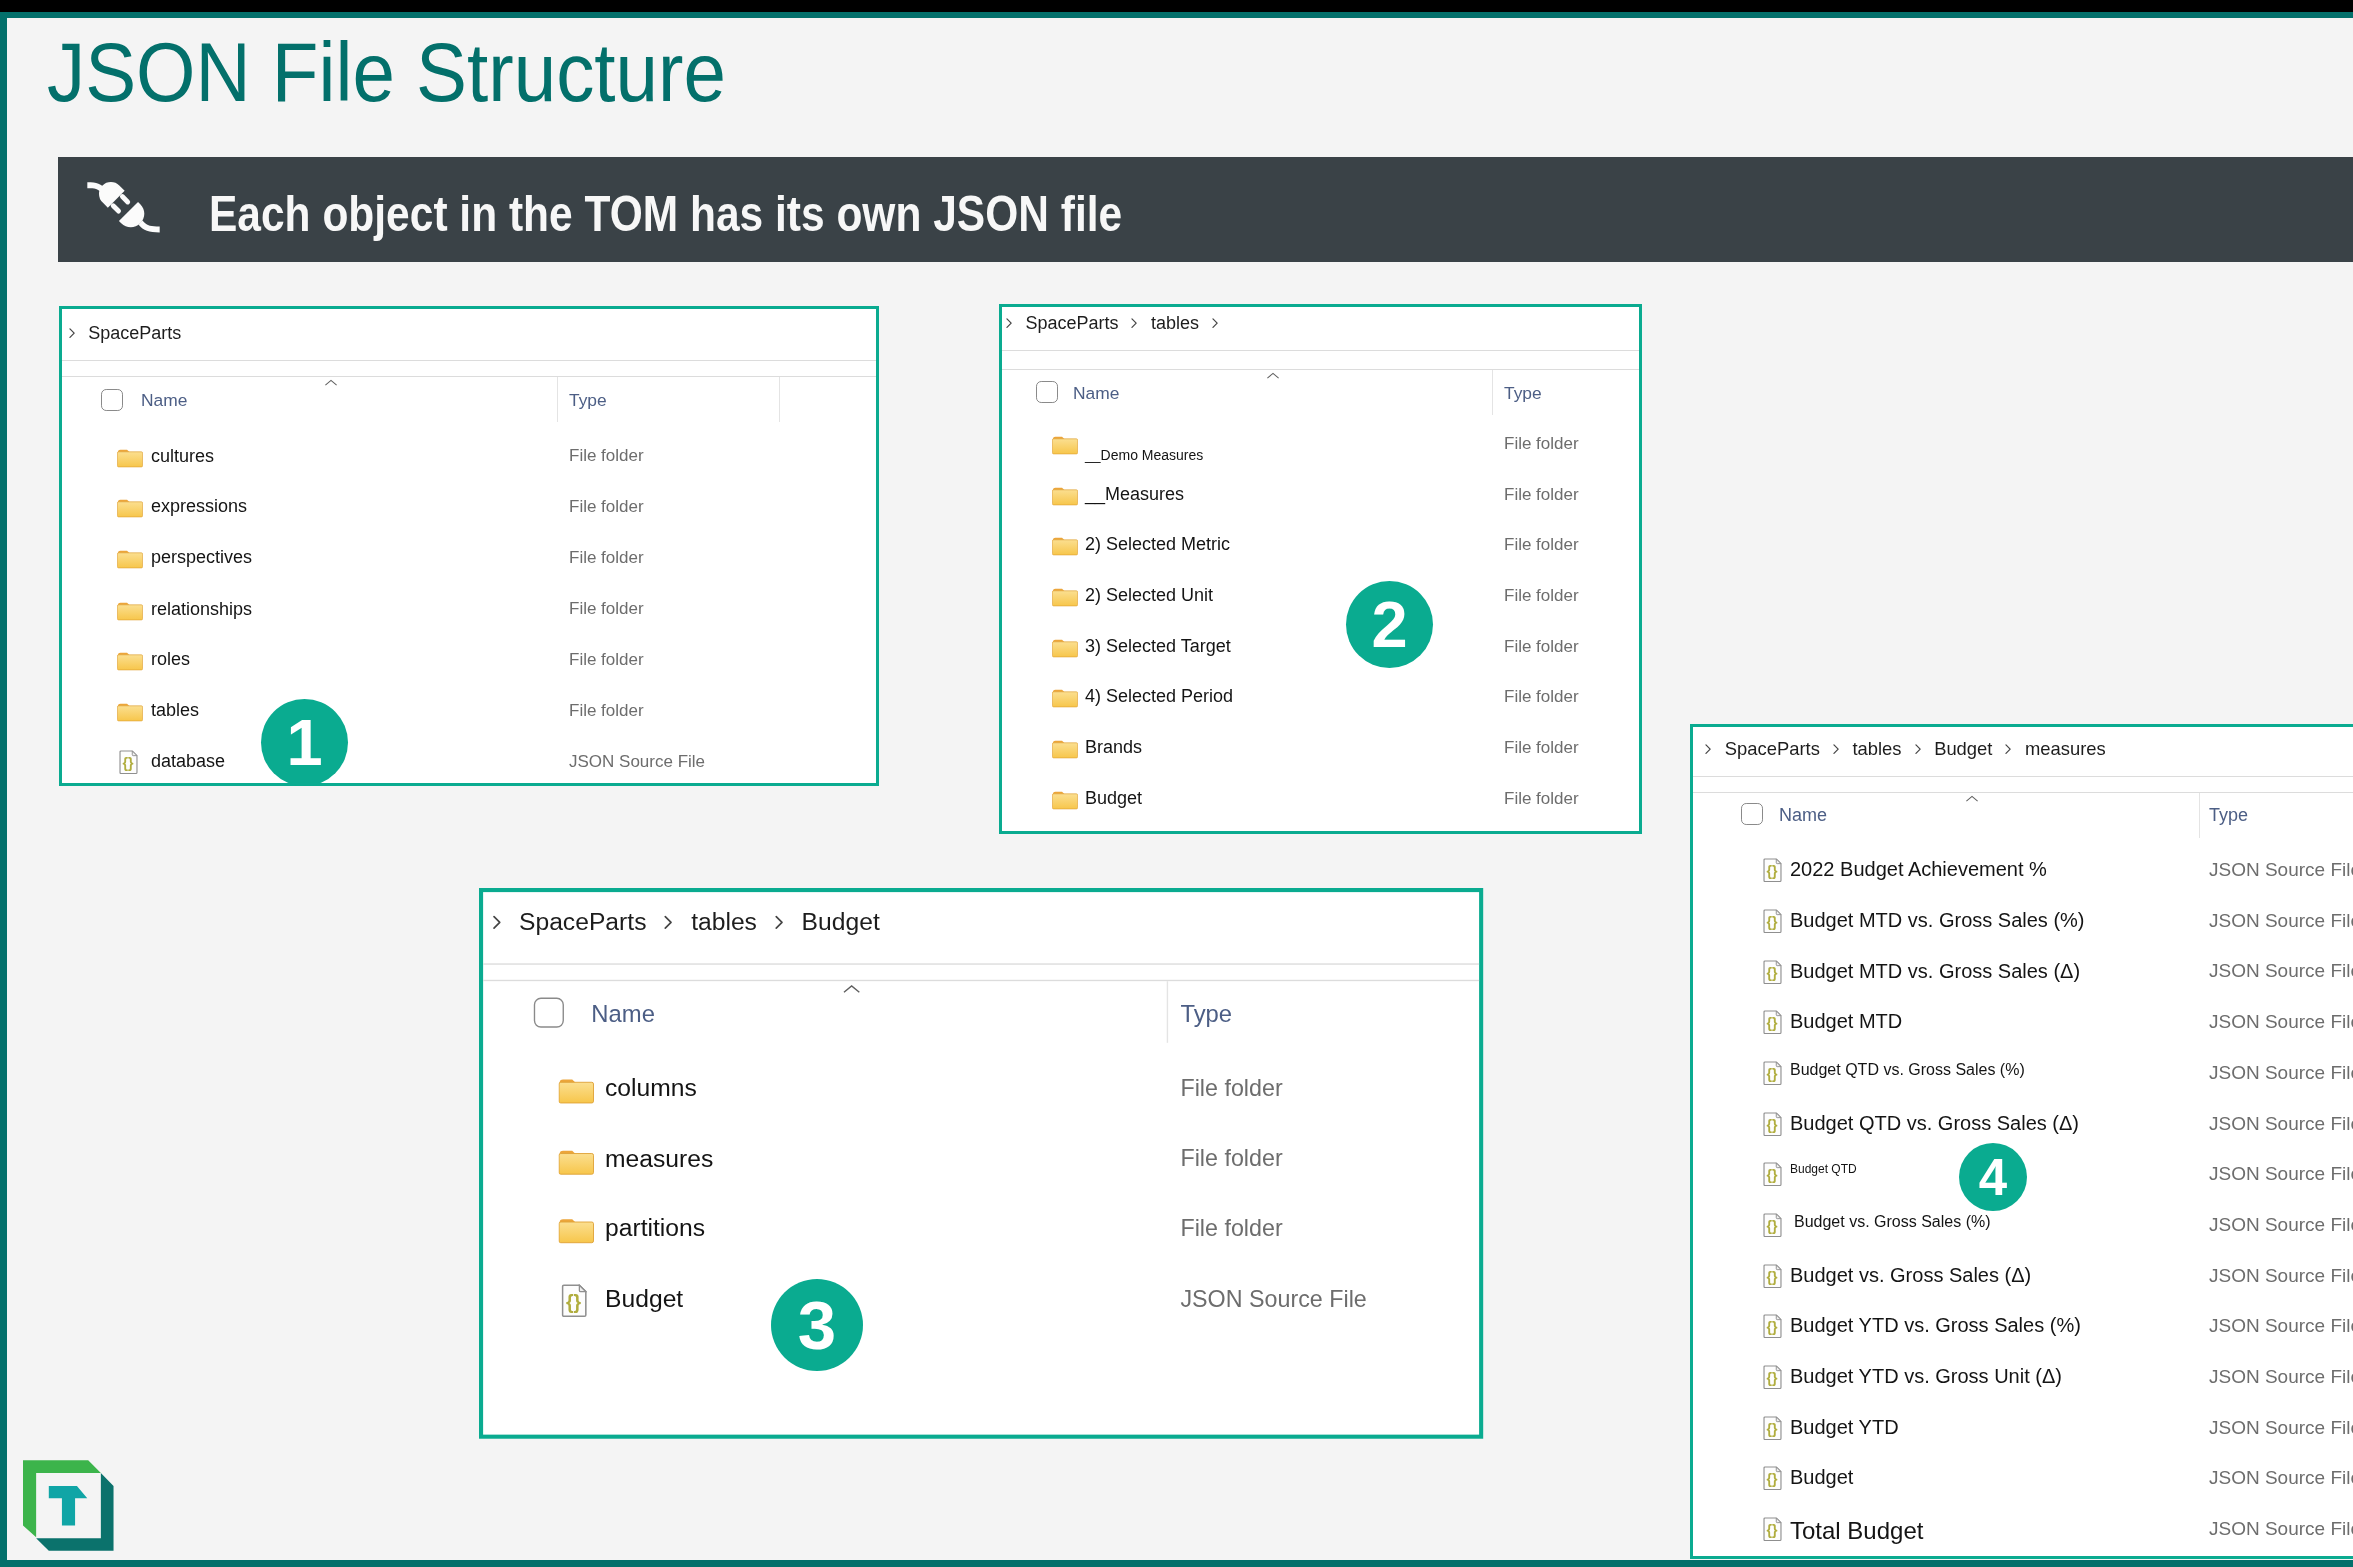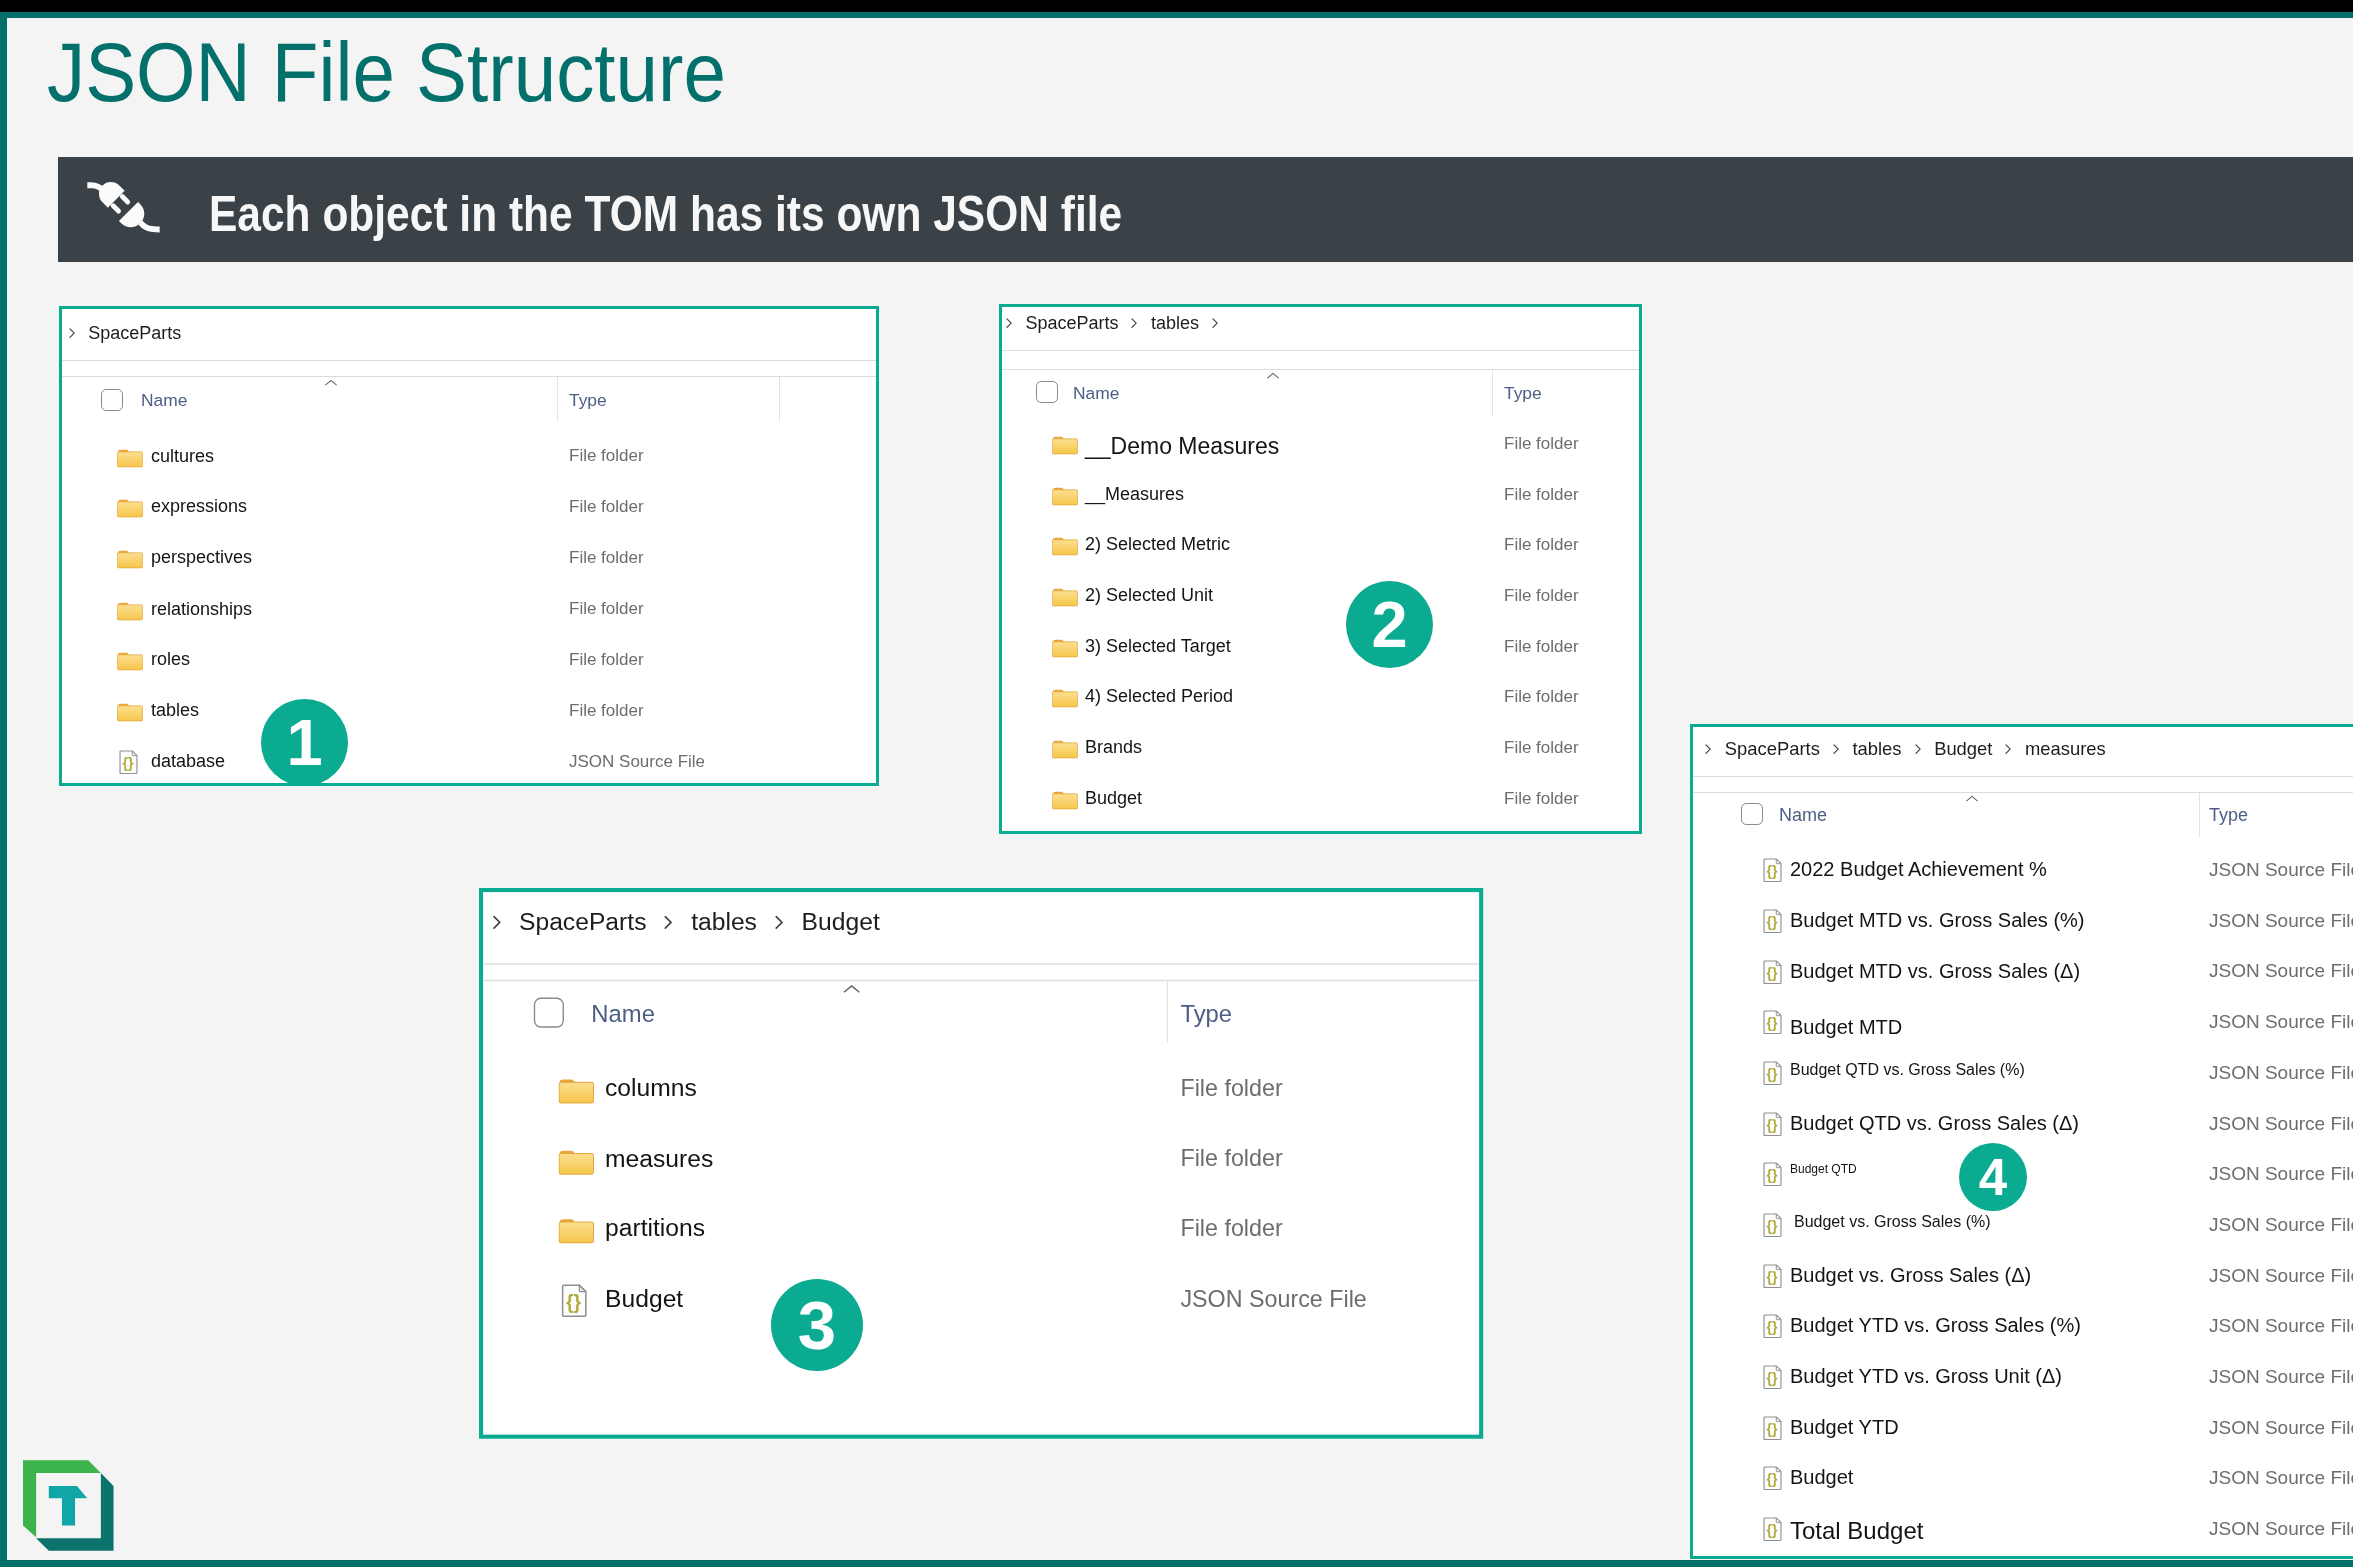--- a/index.html
+++ b/index.html
@@ -132,21 +132,21 @@
 <svg class="sort" style="left:264px;top:65px" width="14" height="7.5" viewBox="0 0 30 16">
       <polyline points="3,13 15,3 27,13" fill="none" stroke="#5f5f5f" stroke-width="2.2"></polyline>
     </svg>
 <div class="vline" style="left:490px;top:63px;height:45px"></div>
 <div class="hdr" style="left:502px;top:76px;font-size:17.4px">Type</div>
 <svg class="fi" style="left:50px;top:126px" width="26" height="21.7" viewBox="0 0 62 50">
 <path d="M2 14 q0-6 6-6 h16 l8 8 h-30 z" fill="#eca53a"></path>
 <rect x="1" y="13" width="60" height="36" rx="3" fill="url(#fg)"></rect>
 <rect x="1" y="13" width="60" height="36" rx="3" fill="none" stroke="#dfa238" stroke-width="1.6"></rect>
 </svg>
-<div class="rn" style="left:83px;top:126px;font-size:23px">__Demo Measures</div>
+<div class="rn" style="left:83px;top:140px;font-size:14px">__Demo Measures</div>
 <div class="rt" style="left:502px;top:127px;font-size:17px">File folder</div>
 <svg class="fi" style="left:50px;top:177px" width="26" height="21.7" viewBox="0 0 62 50">
 <path d="M2 14 q0-6 6-6 h16 l8 8 h-30 z" fill="#eca53a"></path>
 <rect x="1" y="13" width="60" height="36" rx="3" fill="url(#fg)"></rect>
 <rect x="1" y="13" width="60" height="36" rx="3" fill="none" stroke="#dfa238" stroke-width="1.6"></rect>
 </svg>
 <div class="rn" style="left:83px;top:177px;font-size:18px">__Measures</div>
 <div class="rt" style="left:502px;top:178px;font-size:17px">File folder</div>
 <svg class="fi" style="left:50px;top:227px" width="26" height="21.7" viewBox="0 0 62 50">
 <path d="M2 14 q0-6 6-6 h16 l8 8 h-30 z" fill="#eca53a"></path>
@@ -291,21 +291,21 @@
 <path d="M28 2 l10 10 h-8 q-2 0-2-2 z" fill="#eee" stroke="#8f8f8f" stroke-width="2"></path>
 <text x="19" y="39" font-size="30" font-weight="bold" fill="#b0ad3e" text-anchor="middle" font-family="Liberation Sans">{}</text>
 </svg>
 <div class="rn" style="left:97px;top:233px;font-size:20px">Budget MTD vs. Gross Sales (Δ)</div>
 <div class="rt" style="left:516px;top:233px;font-size:19px">JSON Source File</div>
 <svg class="fi" style="left:70px;top:283px" width="19" height="24.5" viewBox="0 0 40 52">
 <path d="M2 4 q0-2 2-2 h24 l10 10 v36 q0 2-2 2 H4 q-2 0-2-2 z" fill="#fdfdfd" stroke="#8f8f8f" stroke-width="2.4"></path>
 <path d="M28 2 l10 10 h-8 q-2 0-2-2 z" fill="#eee" stroke="#8f8f8f" stroke-width="2"></path>
 <text x="19" y="39" font-size="30" font-weight="bold" fill="#b0ad3e" text-anchor="middle" font-family="Liberation Sans">{}</text>
 </svg>
-<div class="rn" style="left:97px;top:289px;font-size:20px">Budget MTD</div>
+<div class="rn" style="left:97px;top:283px;font-size:20px">Budget MTD</div>
 <div class="rt" style="left:516px;top:284px;font-size:19px">JSON Source File</div>
 <svg class="fi" style="left:70px;top:334px" width="19" height="24.5" viewBox="0 0 40 52">
 <path d="M2 4 q0-2 2-2 h24 l10 10 v36 q0 2-2 2 H4 q-2 0-2-2 z" fill="#fdfdfd" stroke="#8f8f8f" stroke-width="2.4"></path>
 <path d="M28 2 l10 10 h-8 q-2 0-2-2 z" fill="#eee" stroke="#8f8f8f" stroke-width="2"></path>
 <text x="19" y="39" font-size="30" font-weight="bold" fill="#b0ad3e" text-anchor="middle" font-family="Liberation Sans">{}</text>
 </svg>
 <div class="rn" style="left:97px;top:334px;font-size:16px">Budget QTD vs. Gross Sales (%)</div>
 <div class="rt" style="left:516px;top:335px;font-size:19px">JSON Source File</div>
 <svg class="fi" style="left:70px;top:385px" width="19" height="24.5" viewBox="0 0 40 52">
 <path d="M2 4 q0-2 2-2 h24 l10 10 v36 q0 2-2 2 H4 q-2 0-2-2 z" fill="#fdfdfd" stroke="#8f8f8f" stroke-width="2.4"></path>

